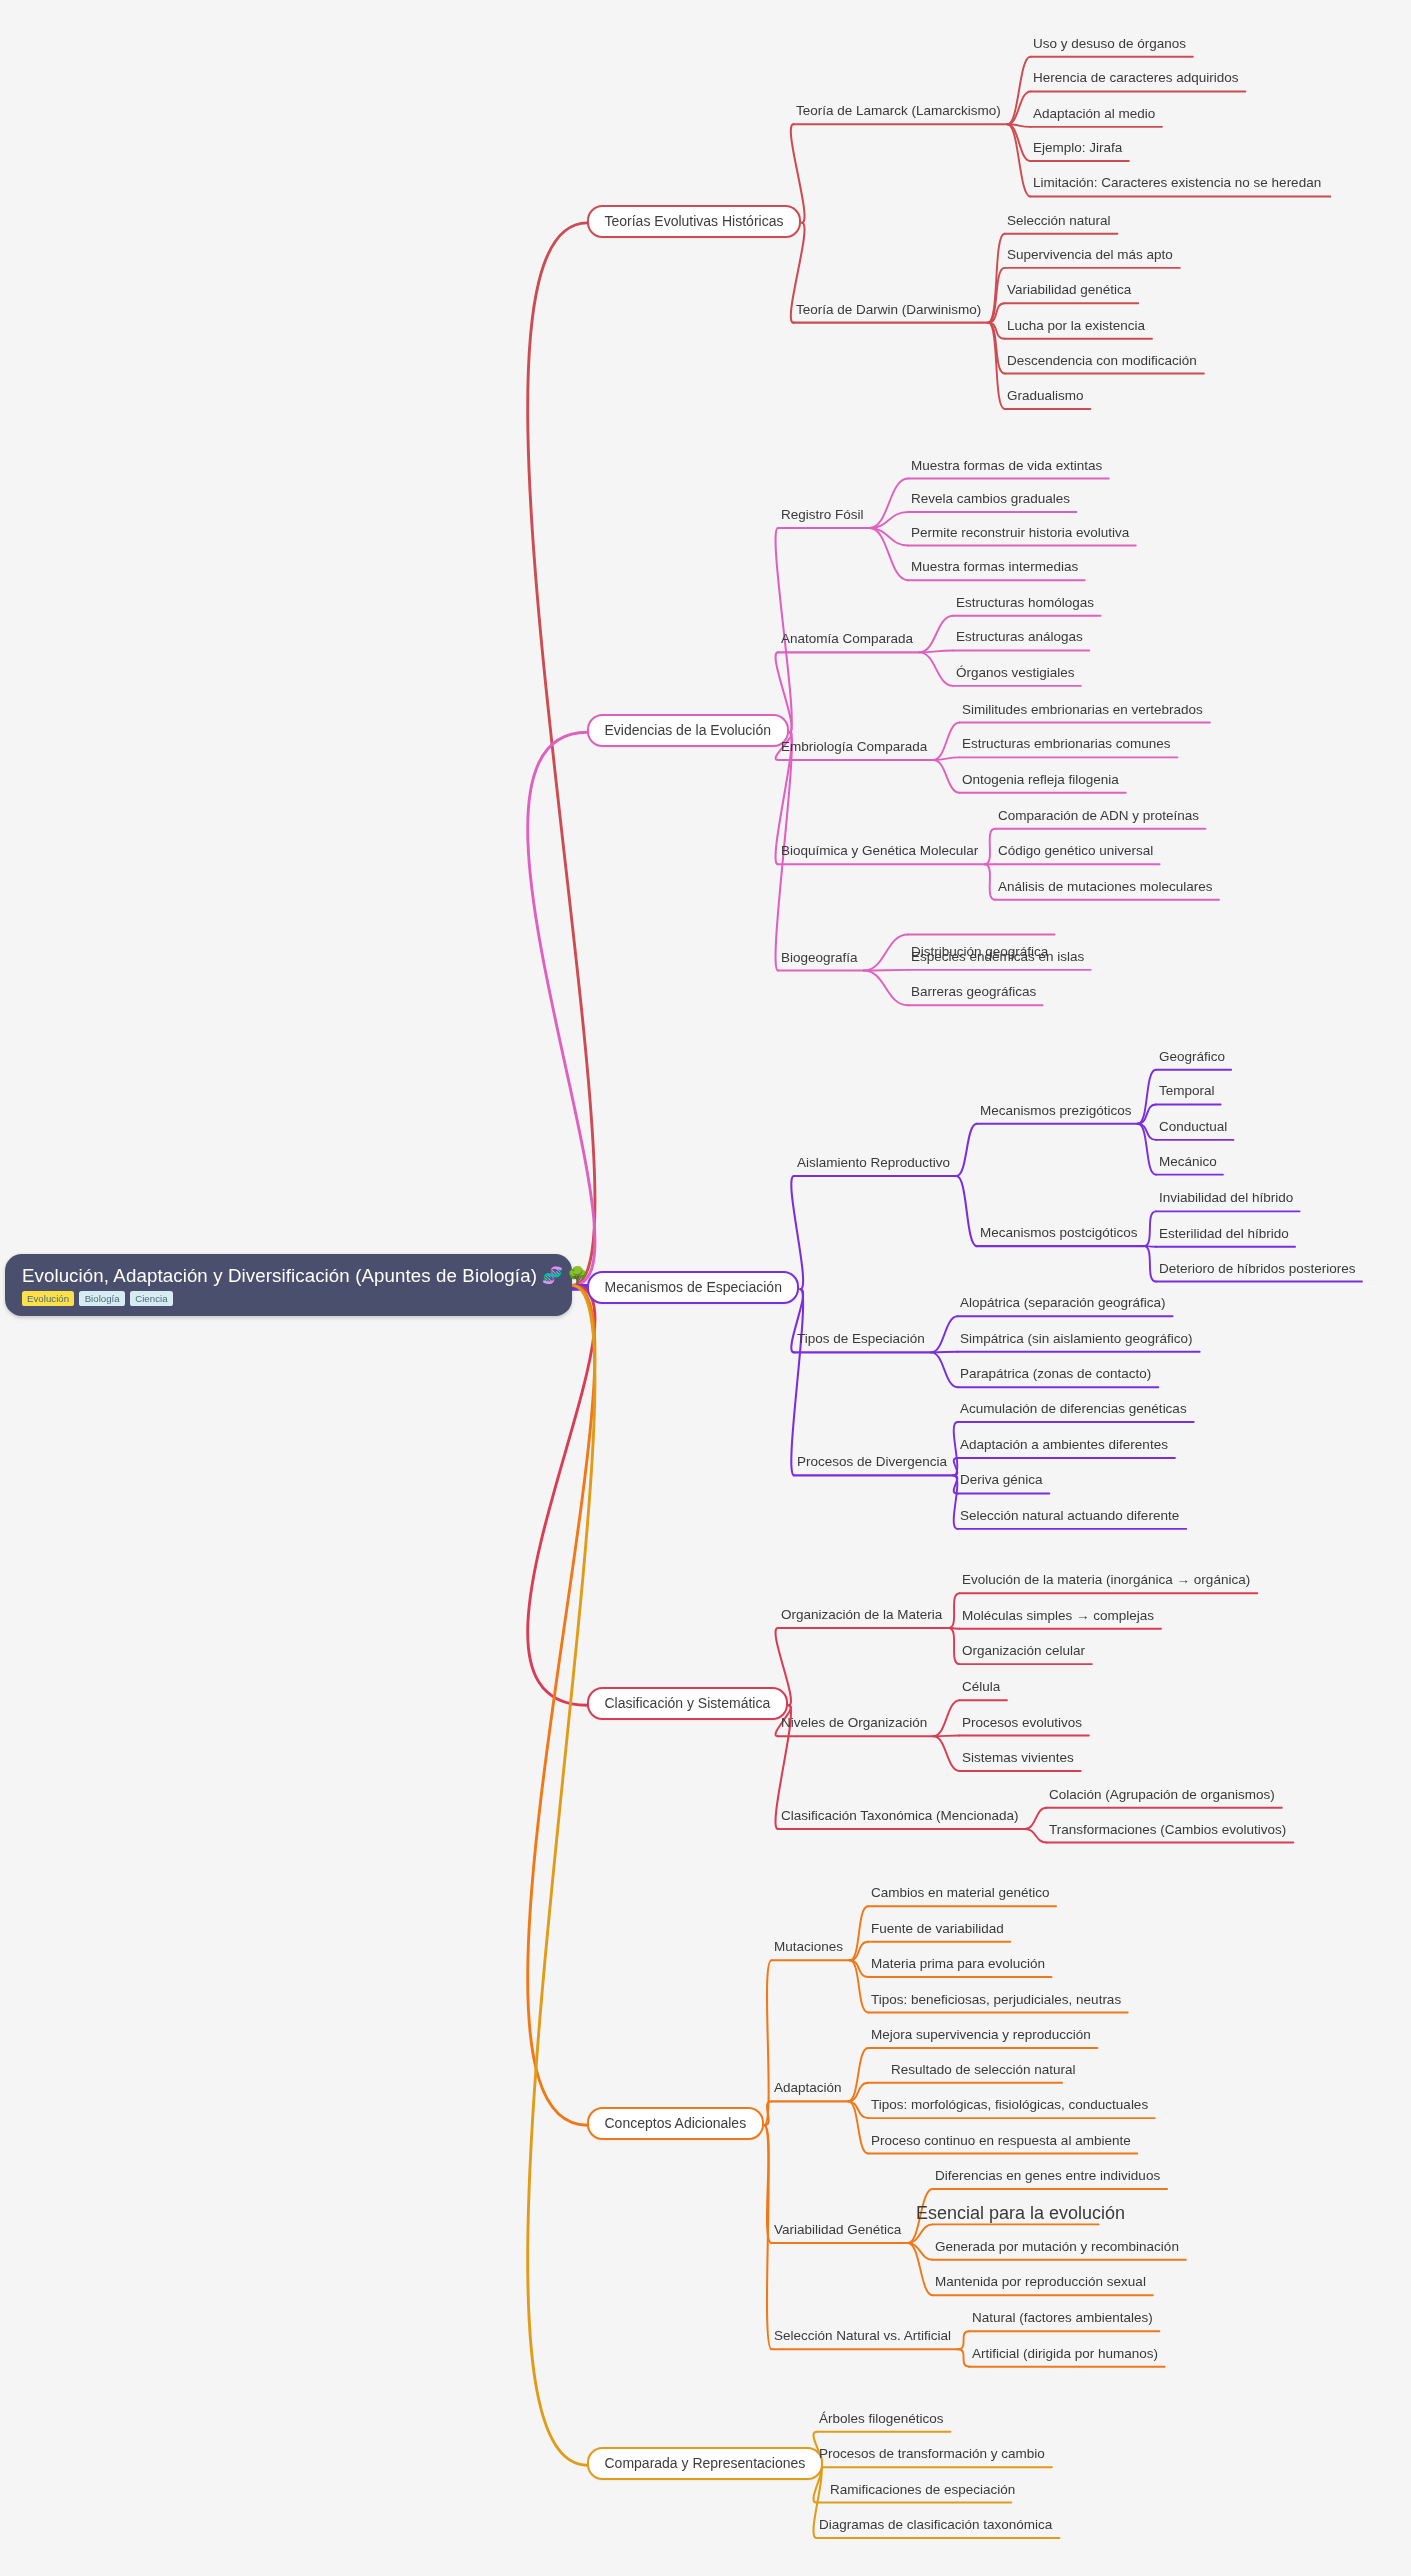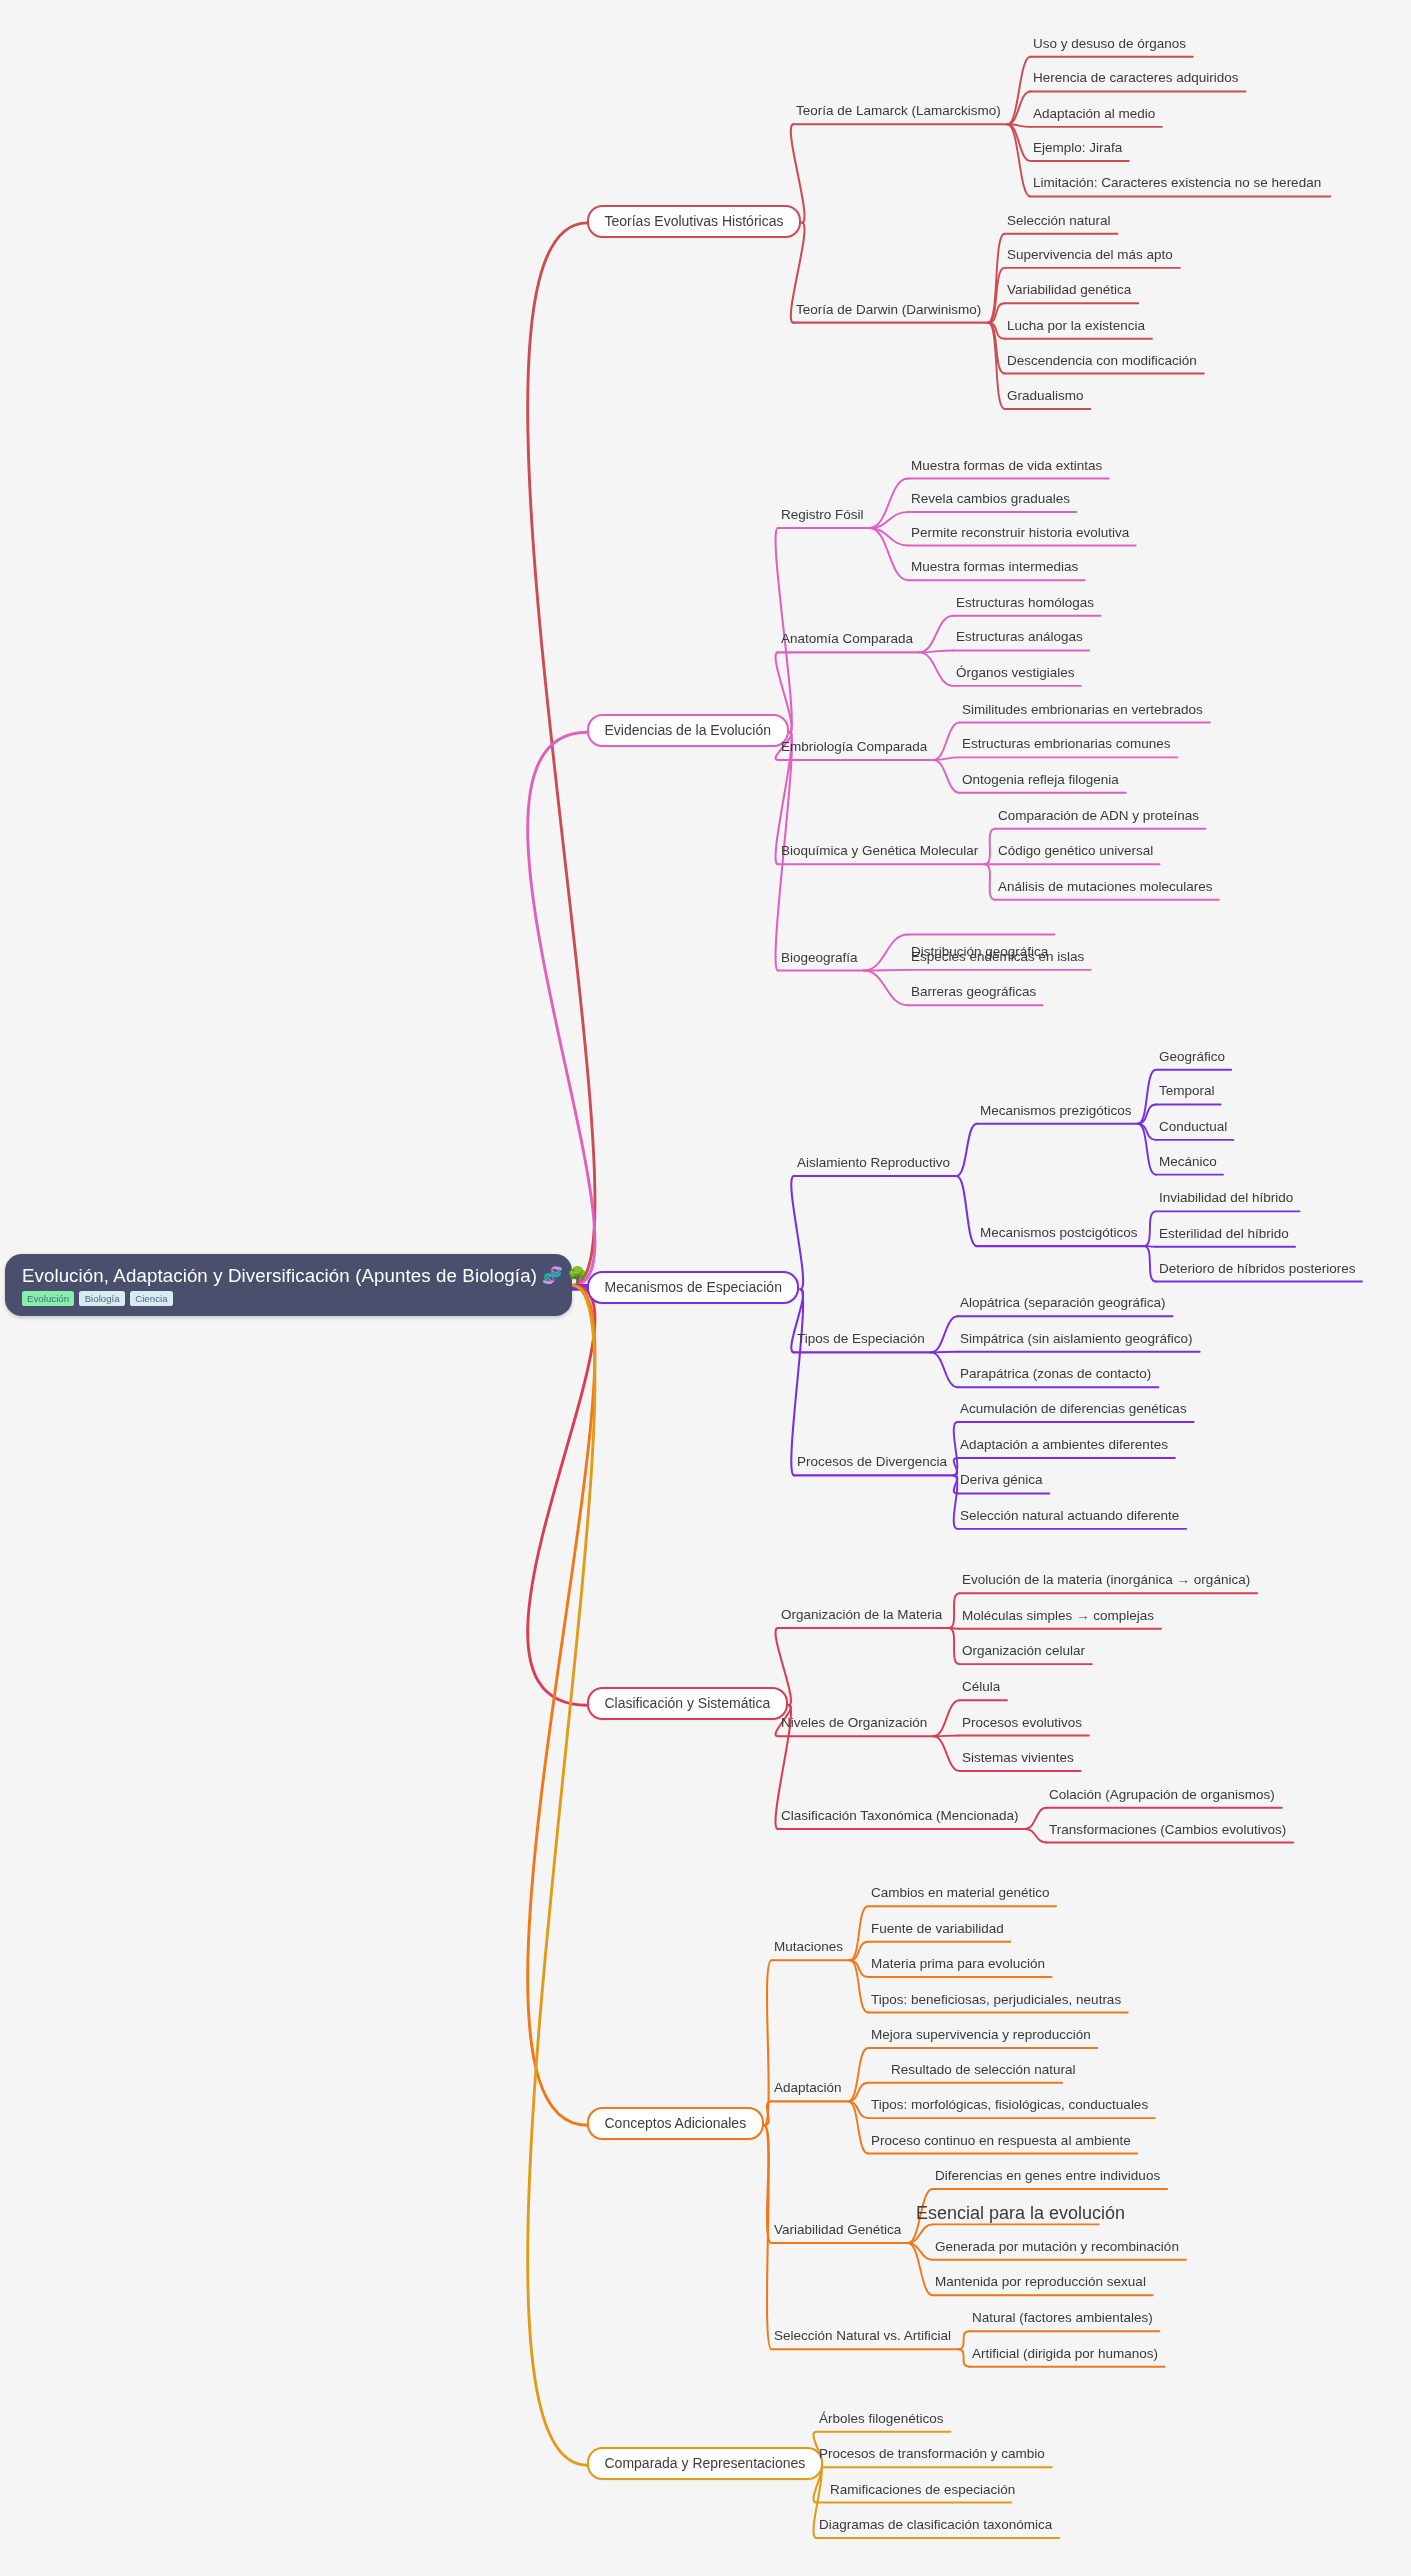--- a/index.html
+++ b/index.html
@@ -244,21 +244,21 @@
       <path d="M1270.9375,3828 C1288.9375,3828 1250,3941 1268,3941" stroke="#e09c18" stroke-width="3.2" fill="none" stroke-linecap="round"></path>
       <path d="M1268,3941 L1645,3941" stroke="#e09c18" stroke-width="3.2" fill="none" stroke-linecap="round"></path>
     </svg>
   <div id="nodes">
       <div class="node root" style="left: 5.2px; top: 1254px; width: 533px; background: rgb(74, 79, 110);">
         <div class="root-title">
           <span>Evolución, Adaptación y Diversificación (Apuntes de Biología)</span>
           <span class="root-emojis">🧬 🌳</span>
         </div>
         <div class="root-tags">
-          <span class="tag" style="background: #86efac; color: rgb(74, 107, 122);">Evolución</span>
+          <span class="tag" style="background: #fde047; color: rgb(74, 107, 122);">Evolución</span>
           <span class="tag" style="background: rgb(215, 236, 242); color: rgb(74, 107, 122);">Biología</span>
           <span class="tag" style="background: rgb(215, 236, 242); color: rgb(74, 107, 122);">Ciencia</span>
         </div>
       </div>
       <div class="node pill" style="border-color: rgb(204, 76, 82); left: 587px; top: 205px;"><span>Teorías Evolutivas Históricas</span></div>
       <div class="node lbl l3" style="left: 796px; top: 104px; font-size: 13.5px;">Teoría de Lamarck (Lamarckismo)</div>
       <div class="node lbl l3" style="left: 1033px; top: 37px; font-size: 13.5px;">Uso y desuso de órganos</div>
       <div class="node lbl l3" style="left: 1033px; top: 71px; font-size: 13.5px;">Herencia de caracteres adquiridos</div>
       <div class="node lbl l3" style="left: 1033px; top: 107px; font-size: 13.5px;">Adaptación al medio</div>
       <div class="node lbl l3" style="left: 1033px; top: 141px; font-size: 13.5px;">Ejemplo: Jirafa</div>

